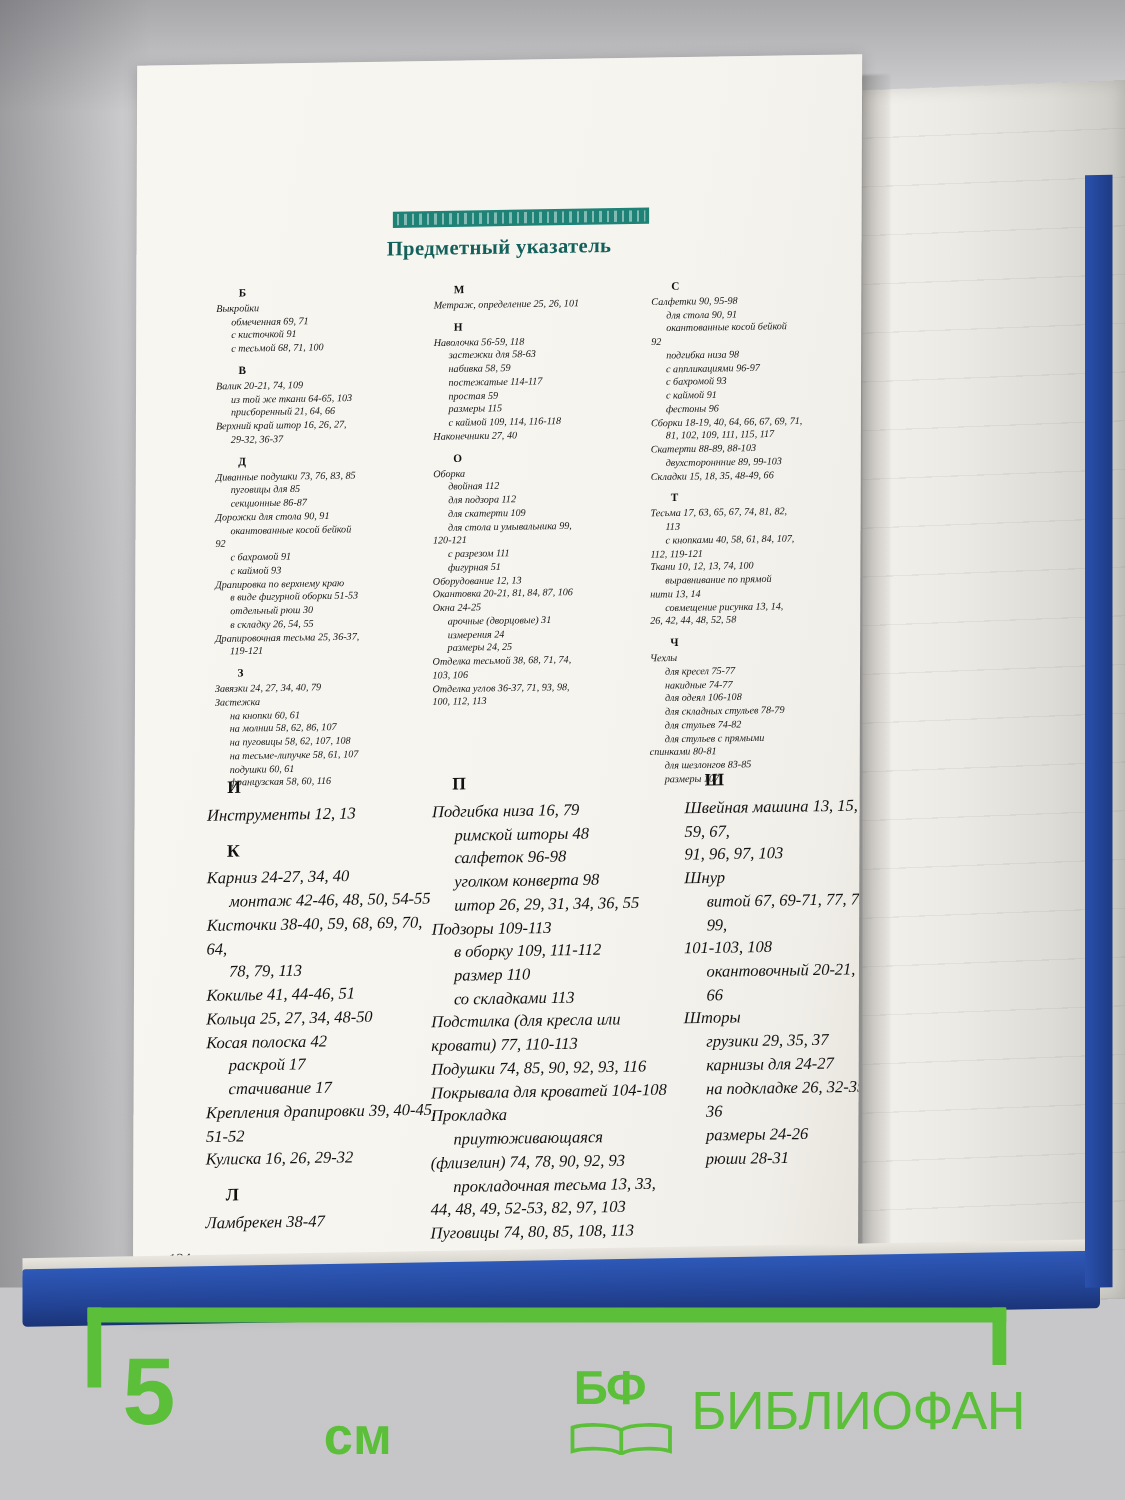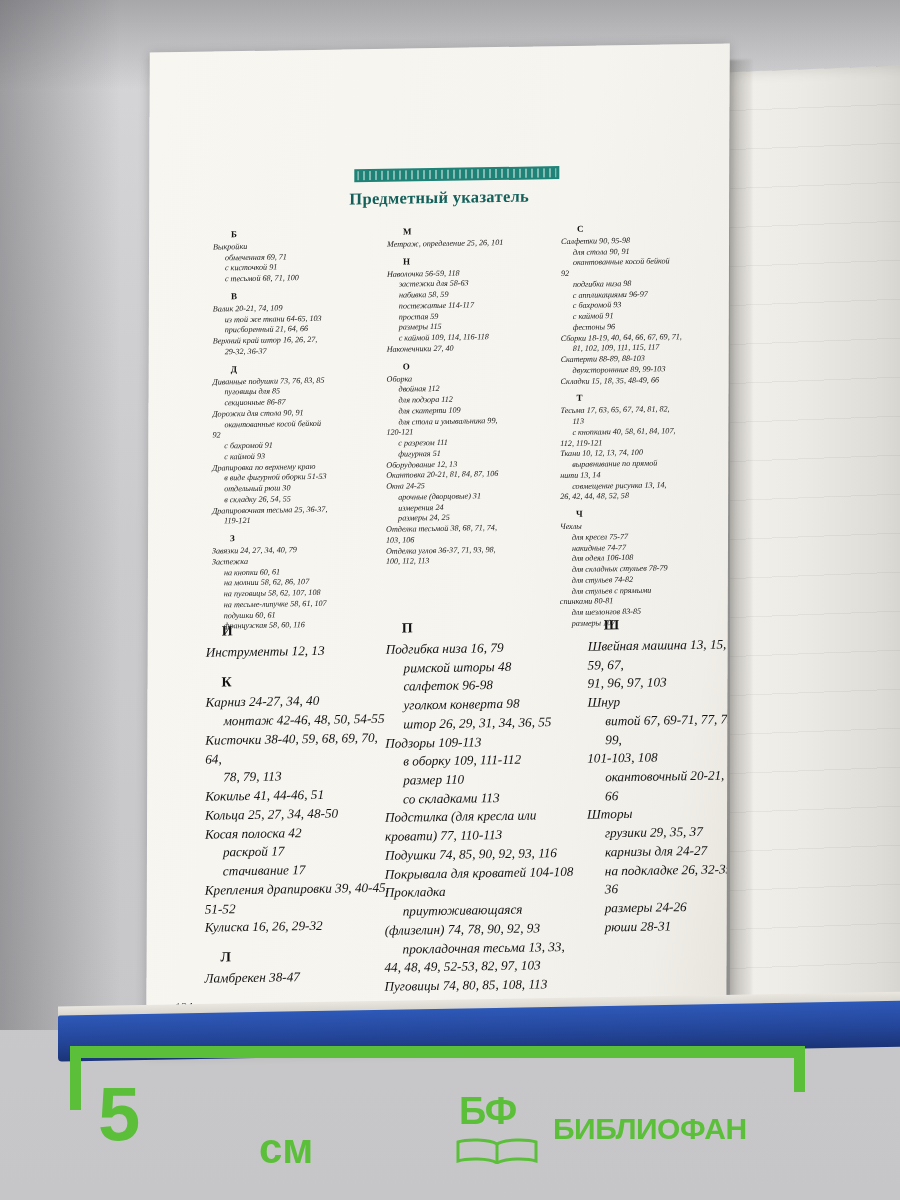--- a/index.html
+++ b/index.html
@@ -33,21 +33,20 @@
     background: linear-gradient(180deg, rgba(80,80,85,.35), rgba(150,150,155,0));
   }
 
   
   #book {
     position: absolute;
     left: 0px;
     top: 20px;
     width: 812px;
     height: 1030px;
-    margin-left: 40px;
   }
   
   #page-right {
     position: absolute;
     left: 690px;
     top: 48px;
     width: 215px;
     height: 975px;
     background: linear-gradient(90deg, #f3f1ec 0%, #eceae4 35%, #dedcd6 70%, #c9c7c1 100%);
     transform: skewY(-2.2deg);
@@ -292,22 +291,22 @@
     letter-spacing: -1px;
   }
   #brand-mark .book {
     position: absolute;
     left: 0; bottom: 2px;
     width: 84px; height: 26px;
   }
   #brand-name {
     color: #5bbf3a;
     font-family: "Liberation Sans", sans-serif;
-    font-weight: bold;
-    font-size: 30px;
+    font-weight: normal;
+    font-size: 43px;
     letter-spacing: -.5px;
     line-height: 1;
   }
 </style>
 </head>
 <body>
 
 <div id="surface">
   <div id="surface-shadow-left"></div>
   <div id="surface-shadow-top"></div>

